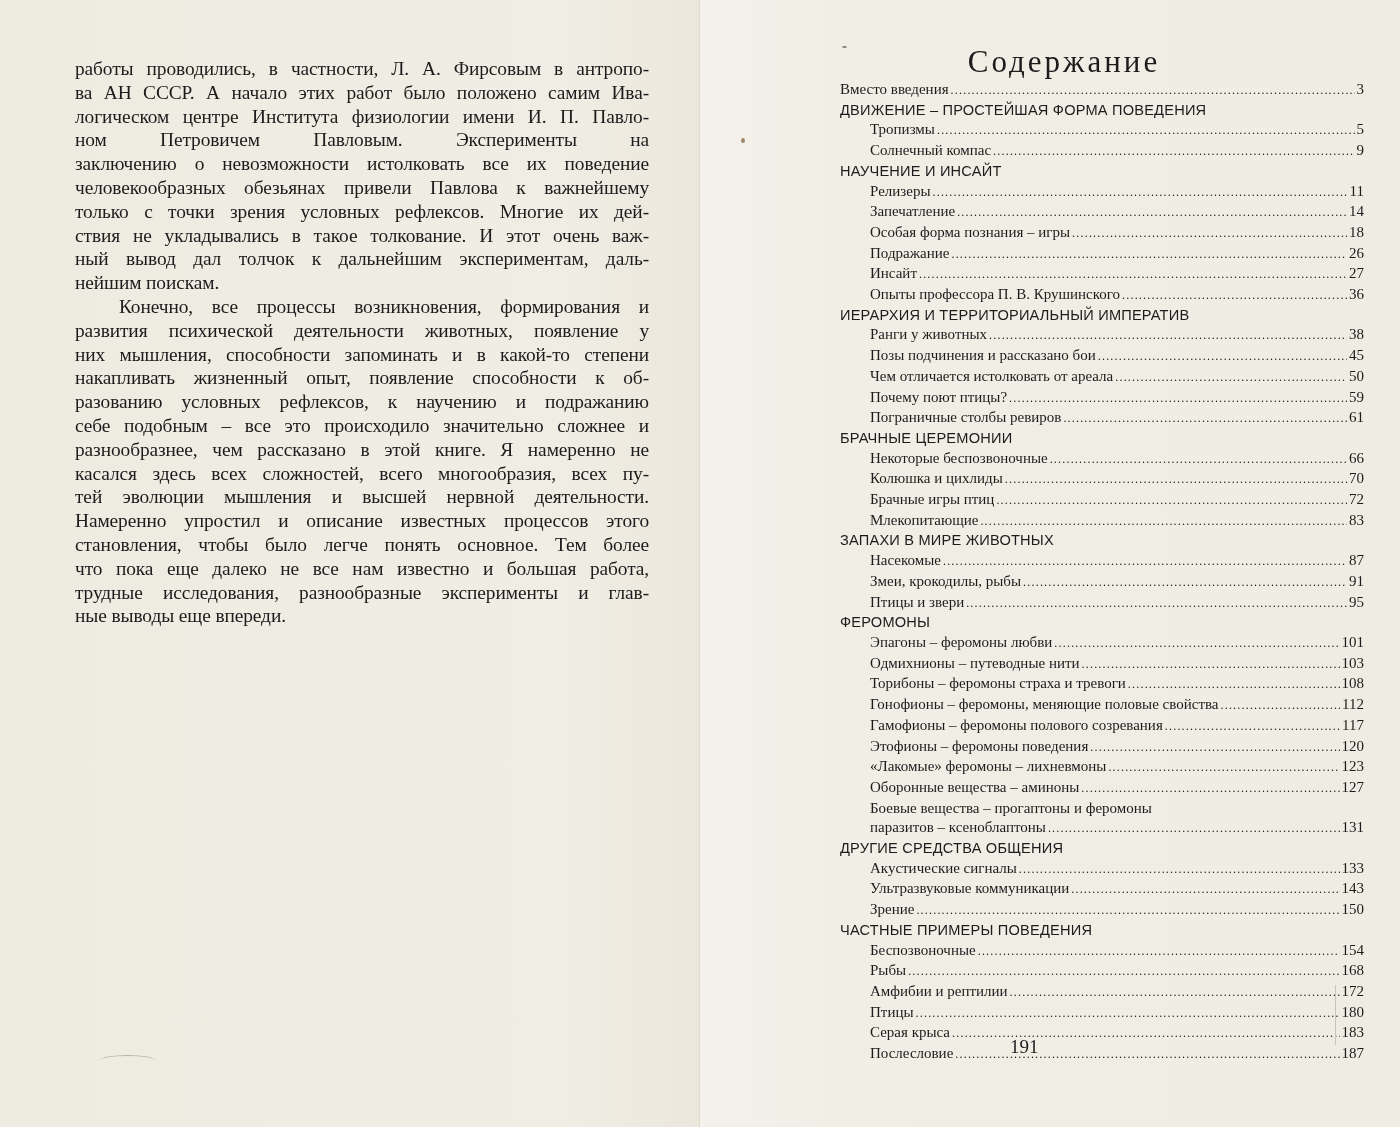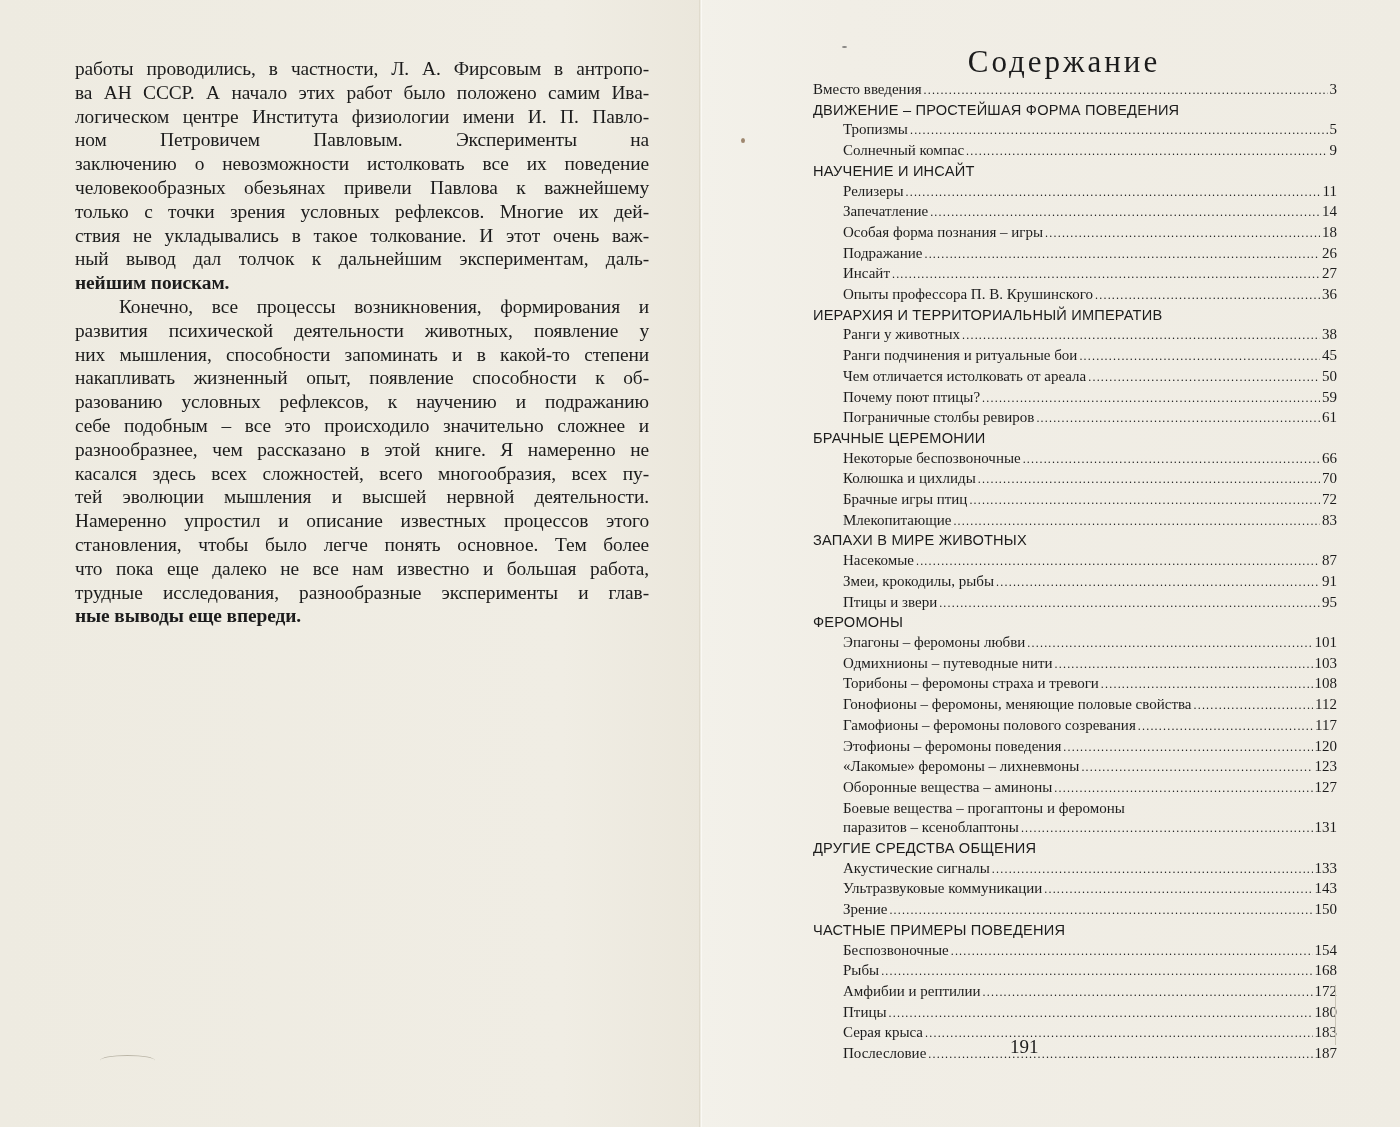--- a/index.html
+++ b/index.html
@@ -24,31 +24,31 @@
 
   
   .body-text {
     position: absolute; left: 75px; top: 57px; width: 574px;
     font-size: 19.4px; line-height: 23.8px;
     text-align: justify;
     letter-spacing: -0.1px;
   }
   .body-text p { margin: 0; }
   .body-text .line { display: block; text-align: justify; text-align-last: justify; white-space: nowrap; }
-  .body-text .line.last { text-align-last: left; font-weight: bold; }
+  .body-text .line.last { text-align-last: left; }
   .body-text .indent { padding-left: 44px; }
 
   
   .toc-title {
     position: absolute; left: 790px; width: 548px; top: 44px;
     text-align: center; font-size: 31px; letter-spacing: 3px;
     font-family: "Liberation Serif", serif;
   }
   .toc {
-    position: absolute; left: 813px; top: 80px; width: 524px;
+    position: absolute; left: 840px; top: 80px; width: 524px;
     font-size: 15px; line-height: 19.7px;
   }
   .toc-row {
     display: flex; align-items: baseline; white-space: nowrap;
   }
   .toc-row.sub { padding-left: 30px; }
   .toc-row .label { flex: 0 0 auto; }
   .toc-row .dots {
     flex: 1 1 auto; overflow: hidden; margin: 0 2px;
     letter-spacing: 1.2px; font-size: 12px;
@@ -161,21 +161,21 @@
         <span class="dots"></span>
         <span class="page-num">36</span>
       </div>
       <div class="toc-section">ИЕРАРХИЯ И ТЕРРИТОРИАЛЬНЫЙ ИМПЕРАТИВ</div>
       <div class="toc-row sub">
         <span class="label">Ранги у животных</span>
         <span class="dots"></span>
         <span class="page-num">38</span>
       </div>
       <div class="toc-row sub">
-        <span class="label">Ранги подчинения и ритуальные бои</span>
+        <span class="label">Позы подчинения и рассказано бои</span>
         <span class="dots"></span>
         <span class="page-num">45</span>
       </div>
       <div class="toc-row sub">
         <span class="label">Чем отличается истолковать от ареала</span>
         <span class="dots"></span>
         <span class="page-num">50</span>
       </div>
       <div class="toc-row sub">
         <span class="label">Почему поют птицы?</span>

